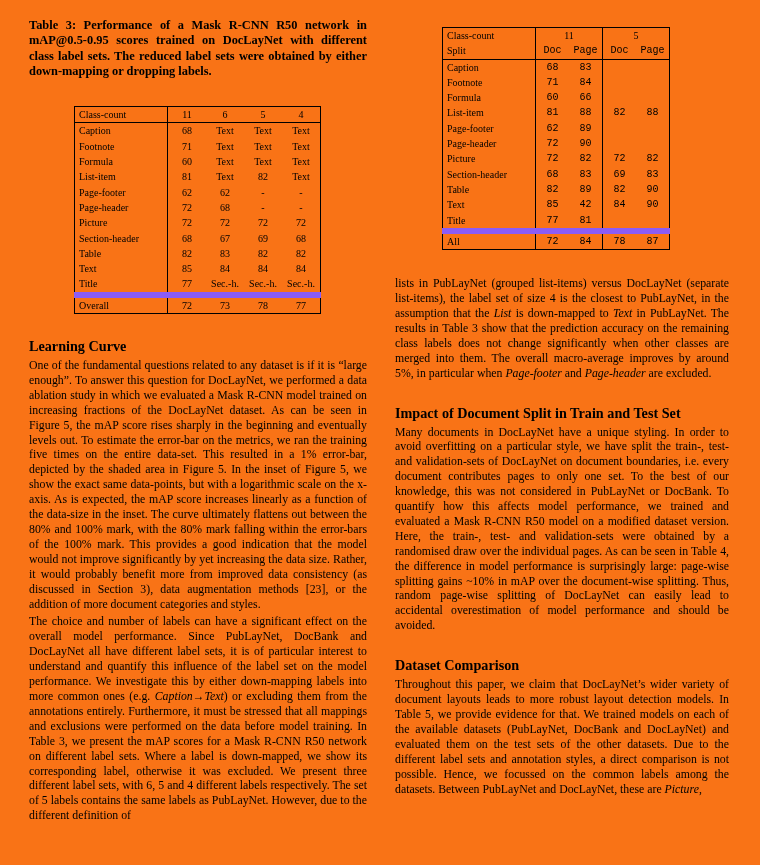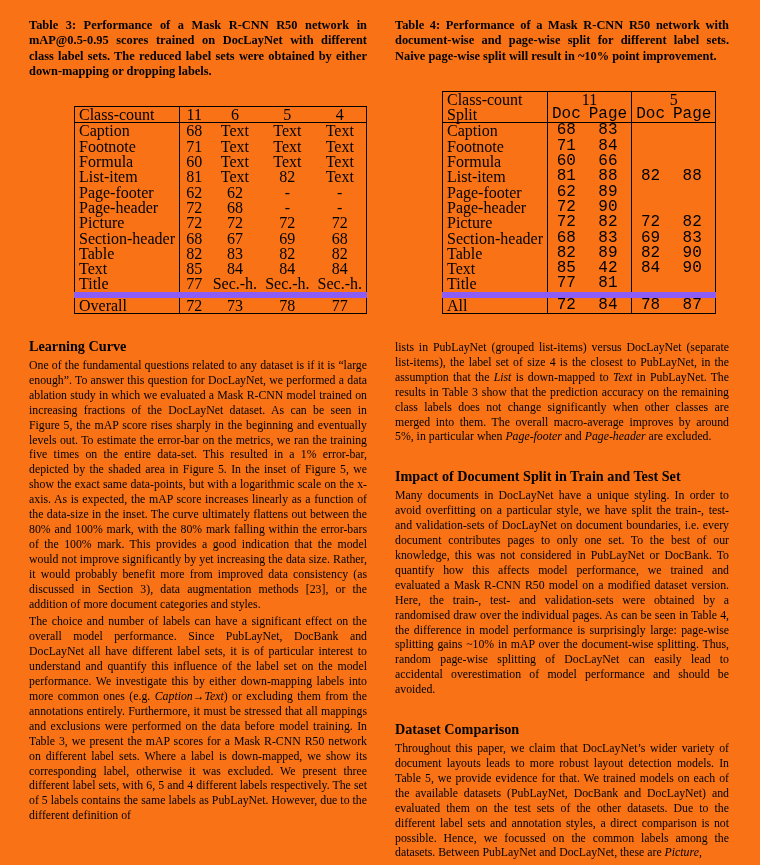--- a/index.html
+++ b/index.html
@@ -17,21 +17,21 @@
     font-weight:bold; font-size:12.4px; line-height:15.3px;
     text-align:justify;
   }
 
   .tblwrap { margin-top:27px; }
   .col-left  .tblwrap { margin-left:45px; }
   .col-right .tblwrap { margin-left:47px; }
 
   table.tbl {
     border-collapse:collapse;
-    font-size:16px;
+    font-size:10px;
     border:1.4px solid #000;
   }
   .tbl th, .tbl td {
     font-weight:normal; padding:0 4px; line-height:15.3px;
     white-space:nowrap;
   }
   .tbl .lbl { text-align:left; }
   .tbl .num { text-align:center; }
   .t3 .lbl { width:84px; }
   .t3 .num { width:30px; }
@@ -167,21 +167,20 @@
       </table>
     </div>
 
     <h2 class="sec">Learning Curve</h2>
     <p class="body">One of the fundamental questions related to any dataset is if it is “large enough”. To answer this question for DocLayNet, we performed a data ablation study in which we evaluated a Mask R-CNN model trained on increasing fractions of the DocLayNet dataset. As can be seen in Figure 5, the mAP score rises sharply in the beginning and eventually levels out. To estimate the error-bar on the metrics, we ran the training five times on the entire data-set. This resulted in a 1% error-bar, depicted by the shaded area in Figure 5. In the inset of Figure 5, we show the exact same data-points, but with a logarithmic scale on the x-axis. As is expected, the mAP score increases linearly as a function of the data-size in the inset. The curve ultimately flattens out between the 80% and 100% mark, with the 80% mark falling within the error-bars of the 100% mark. This provides a good indication that the model would not improve significantly by yet increasing the data size. Rather, it would probably benefit more from improved data consistency (as discussed in Section 3), data augmentation methods [23], or the addition of more document categories and styles.</p>
 
     <p class="body"><span>The choice and number of labels can have a significant effect on the overall model performance. Since PubLayNet, DocBank and DocLayNet all have different label sets, it is of particular interest to understand and quantify this influence of the label set on the model performance. We investigate this by either down-mapping labels into more common ones (e.g. </span><i>Caption</i><span>→</span><i>Text</i><span>) or excluding them from the annotations entirely. Furthermore, it must be stressed that all mappings and exclusions were performed on the data before model training. In Table 3, we present the mAP scores for a Mask R-CNN R50 network on different label sets. Where a label is down-mapped, we show its corresponding label, otherwise it was excluded. We present three different label sets, with 6, 5 and 4 different labels respectively. The set of 5 labels contains the same labels as PubLayNet. However, due to the different definition of</span></p>
   </div>
 
   <div class="col col-right">
-    <p class="caption">Table 4: Performance of a Mask R-CNN R50 network with document-wise and page-wise split for different label sets. Naive page-wise split will result in ~10% point improvement.</p>
 
     <div class="tblwrap">
       <table class="tbl t4">
         <thead>
           <tr>
             <th class="lbl">Class-count</th>
             <th class="grp vl" colspan="2">11</th>
             <th class="grp vl" colspan="2">5</th>
           </tr>
           <tr>

